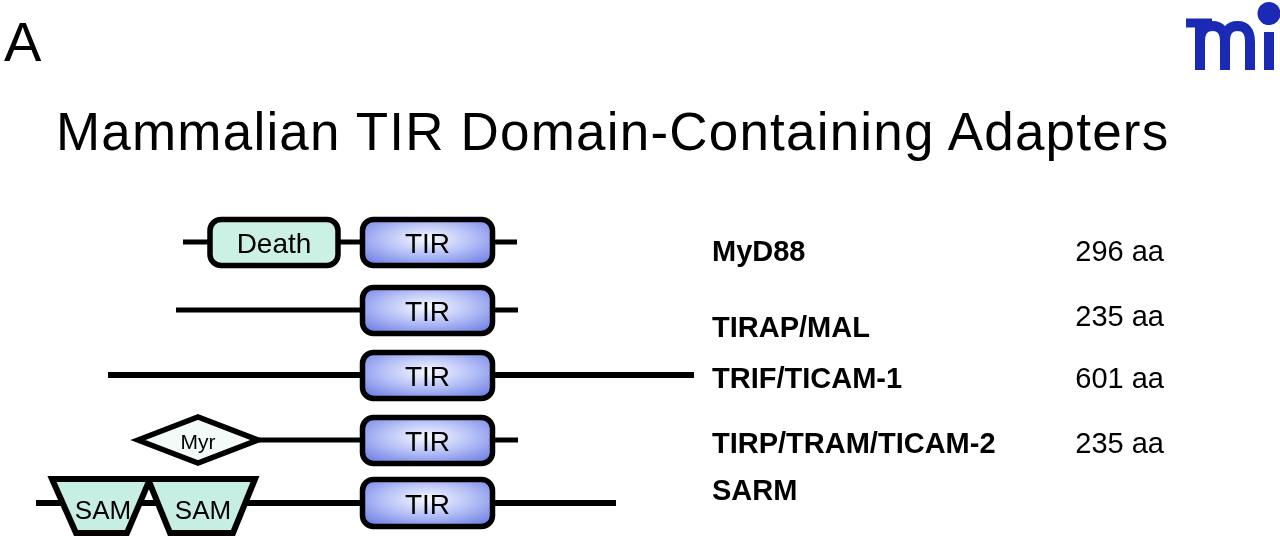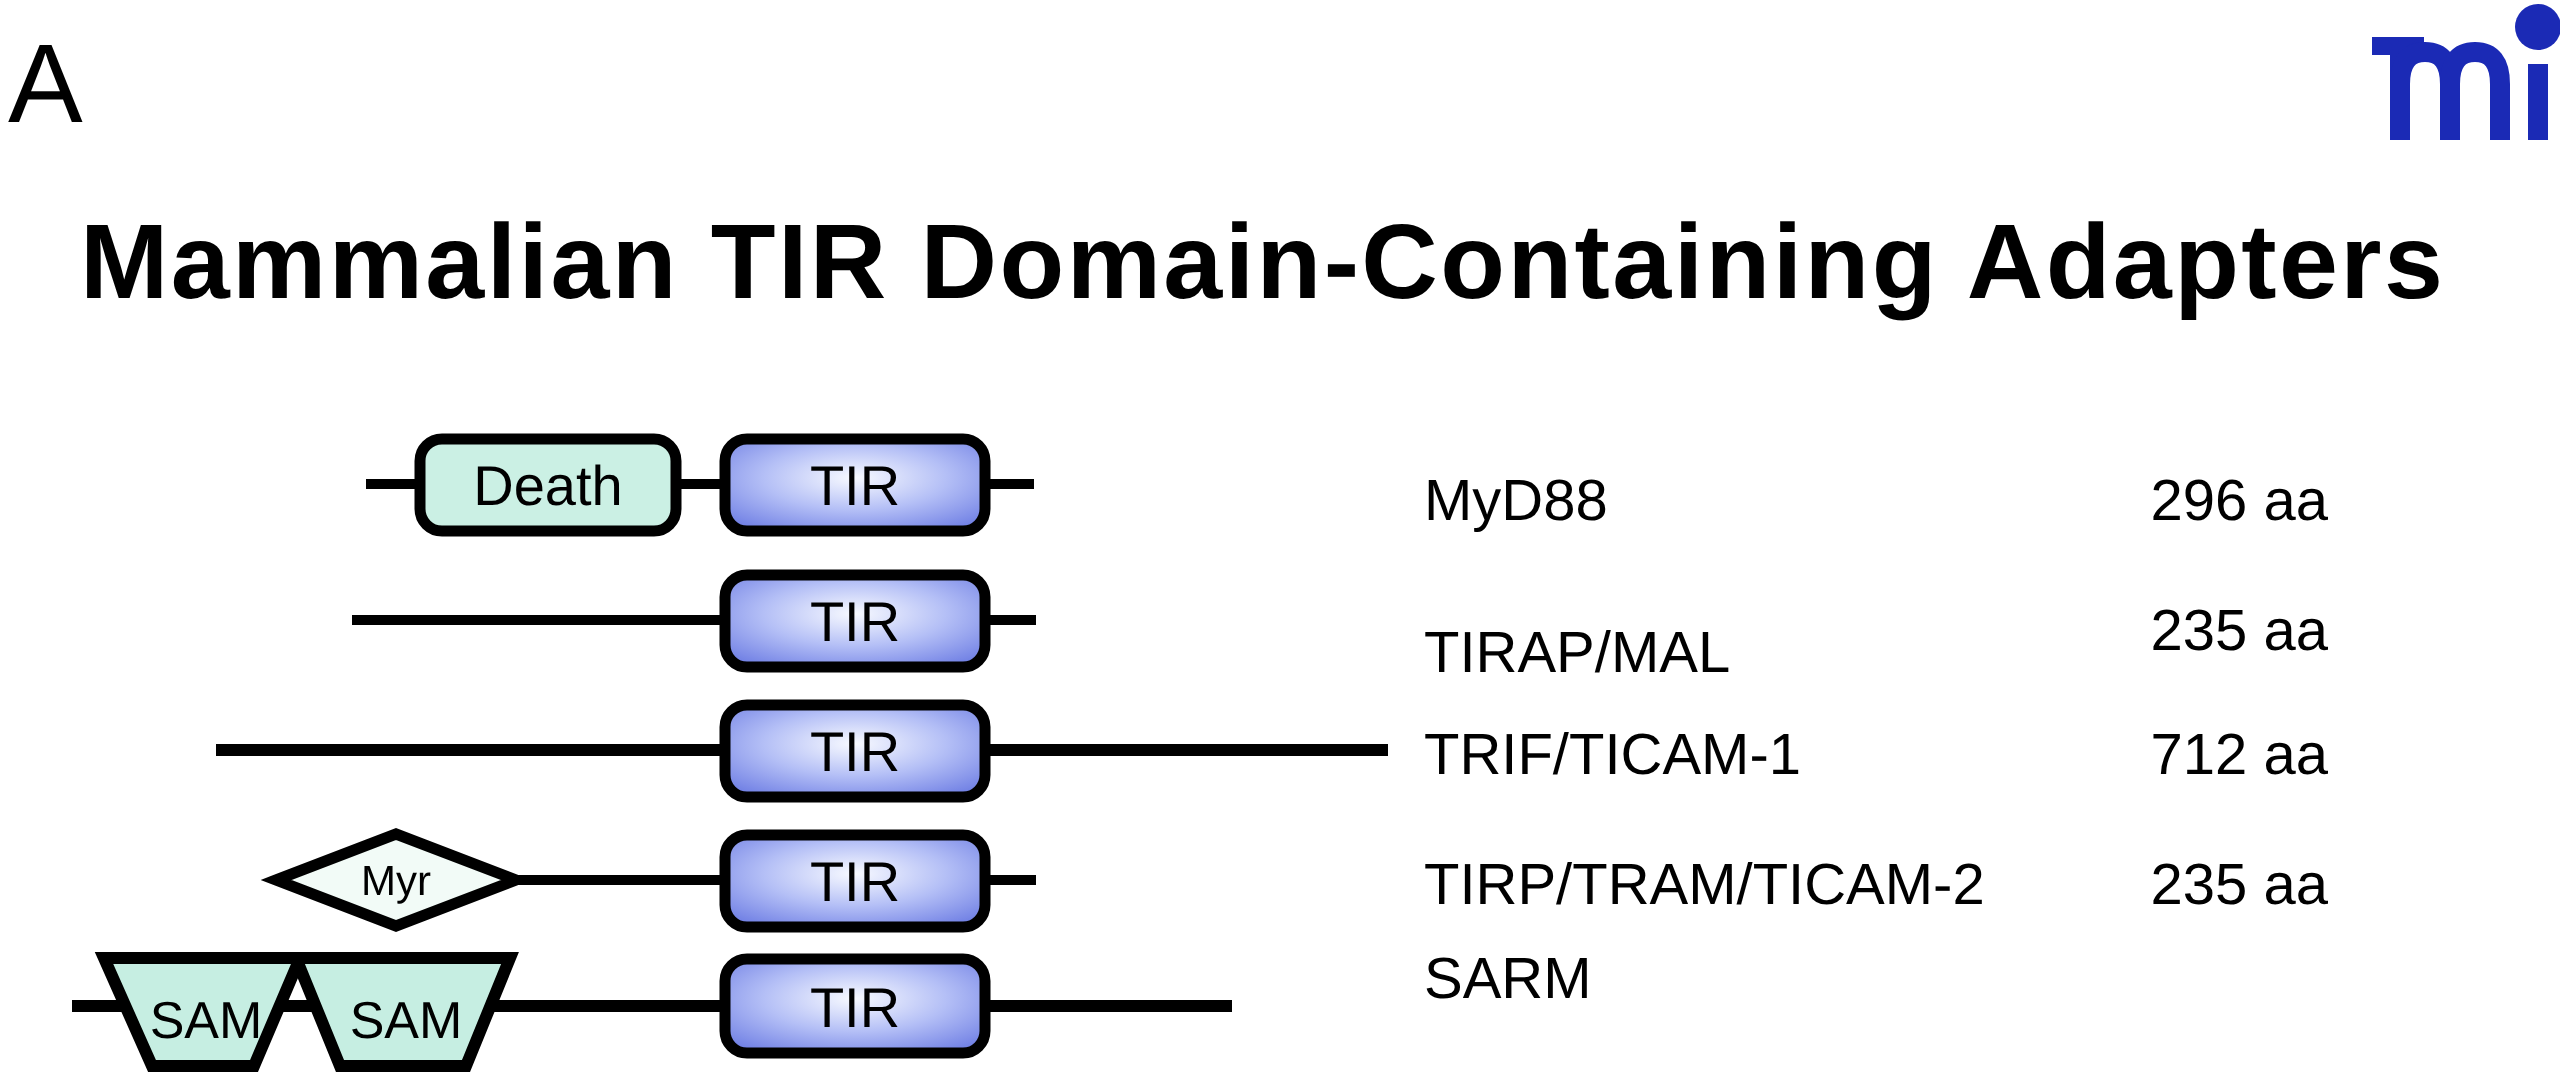--- a/index.html
+++ b/index.html
@@ -15,27 +15,27 @@
   .panel-label {
     position: absolute;
     left: 4px;
     top: 12px;
     font-size: 56px;
     line-height: 60px;
     font-weight: 400;
   }
   .figure-title {
     position: absolute;
-    left: 40px;
+    left: 56px;
     top: 103px;
     width: 1220px;
     font-size: 53px;
     line-height: 58px;
     letter-spacing: 1.2px;
-    font-weight: 700;
+    font-weight: 400;
     white-space: nowrap;
   }
   .logo-svg {
     position: absolute;
     left: 1186px;
     top: 2px;
     width: 94px;
     height: 70px;
   }
   .diagram-svg {
@@ -45,20 +45,21 @@
     width: 1280px;
     height: 540px;
   }
   .protein-name {
     position: absolute;
     left: 712px;
     height: 36px;
     line-height: 36px;
     font-size: 29px;
     white-space: nowrap;
+    font-weight: bold;
   }
   .protein-length {
     position: absolute;
     left: 943px;
     width: 221px;
     height: 36px;
     line-height: 36px;
     font-size: 29px;
     text-align: right;
     white-space: nowrap;
@@ -141,16 +142,16 @@
   </svg>
 
   <div class="protein-name" style="top:233px">MyD88</div>
   <div class="protein-name" style="top:309px">TIRAP/MAL</div>
   <div class="protein-name" style="top:360px">TRIF/TICAM-1</div>
   <div class="protein-name" style="top:425px">TIRP/TRAM/TICAM-2</div>
   <div class="protein-name" style="top:472px">SARM</div>
 
   <div class="protein-length" style="top:233px">296 aa</div>
   <div class="protein-length" style="top:298px">235 aa</div>
-  <div class="protein-length" style="top:360px">712 aa</div>
+  <div class="protein-length" style="top:360px">601 aa</div>
   <div class="protein-length" style="top:425px">235 aa</div>
 
 </div>
 
 </body></html>

